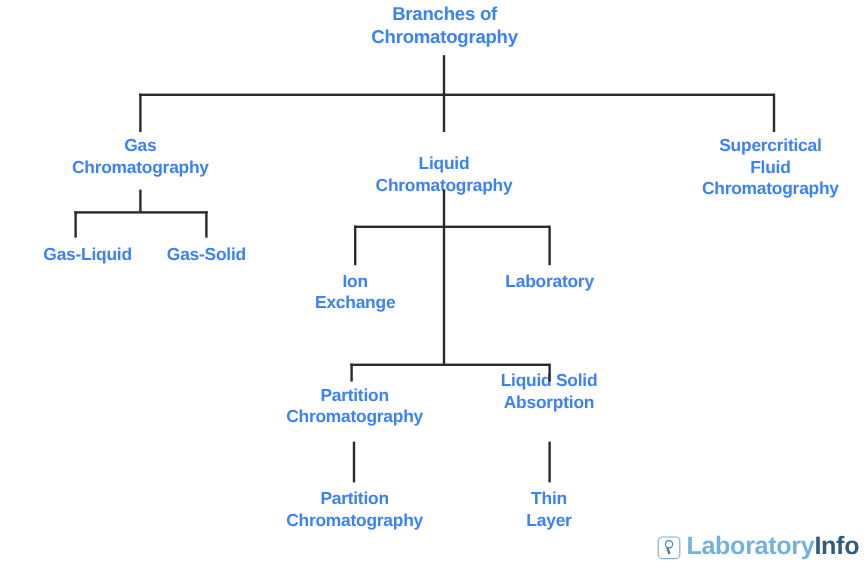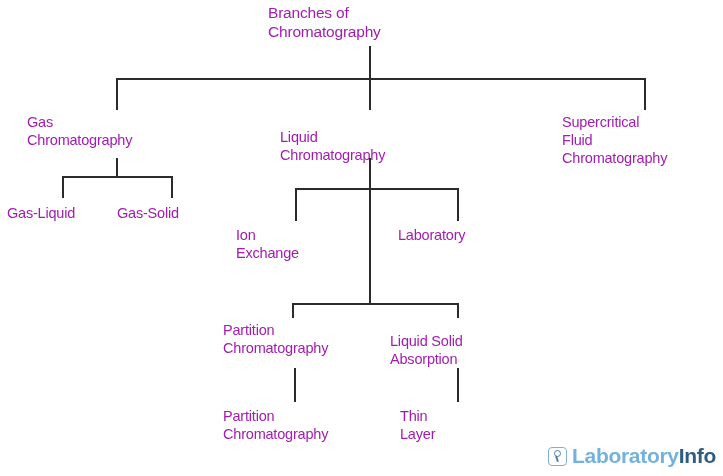--- a/index.html
+++ b/index.html
@@ -10,23 +10,23 @@
   #canvas {
     position: relative;
     width: 723px;
     height: 476px;
     background: #ffffff;
     font-family: "Liberation Sans", sans-serif;
     overflow: hidden;
   }
   .node {
     position: absolute;
-    text-align: left;
-    font-weight: normal;
-    color: #a21caf;
+    text-align: center;
+    font-weight: bold;
+    color: #3b82f6;
     line-height: 1.25;
     white-space: pre-line;
     letter-spacing: -0.2px;
   }
   .node.root      { font-size: 15.5px; }
   .node.level2    { font-size: 14.5px; }
   .node.level3    { font-size: 14.5px; }
   .node.level4    { font-size: 14.5px; }
   .node.level5    { font-size: 14.5px; }
 
@@ -92,33 +92,33 @@
   <div class="node level2" style="left:27px; top:113px; width:180px;">Gas
 Chromatography</div>
 
   <div class="node level2" style="left:280px; top:113px; width:180px;margin-top:15px;">Liquid
 Chromatography</div>
 
   <div class="node level2" style="left:562px; top:113px; width:160px;">Supercritical
 Fluid
 Chromatography</div>
 
-  <div class="node level3" style="left:7px; top:204px; width:110px;">Gas-Liquid</div>
+  <div class="node level3" style="left:18px; top:204px; width:110px;">Gas-Liquid</div>
 
   <div class="node level3" style="left:117px; top:204px; width:110px;">Gas-Solid</div>
 
   <div class="node level3" style="left:236px; top:226px; width:120px;">Ion
 Exchange</div>
 
   <div class="node level3" style="left:398px; top:226px; width:120px;">Laboratory</div>
 
   <div class="node level4" style="left:223px; top:321px; width:145px;">Partition
 Chromatography</div>
 
-  <div class="node level4" style="left:390px; top:332px; width:135px;">Liquid Solid
+  <div class="node level4" style="left:390px; top:309px; width:135px;">Liquid Solid
 Absorption</div>
 
   <div class="node level5" style="left:223px; top:407px; width:145px;">Partition
 Chromatography</div>
 
   <div class="node level5" style="left:400px; top:407px; width:115px;">Thin
 Layer</div>
 
   <div class="ln v" style="left:369px; top:46px; height:33px;"></div>
 

